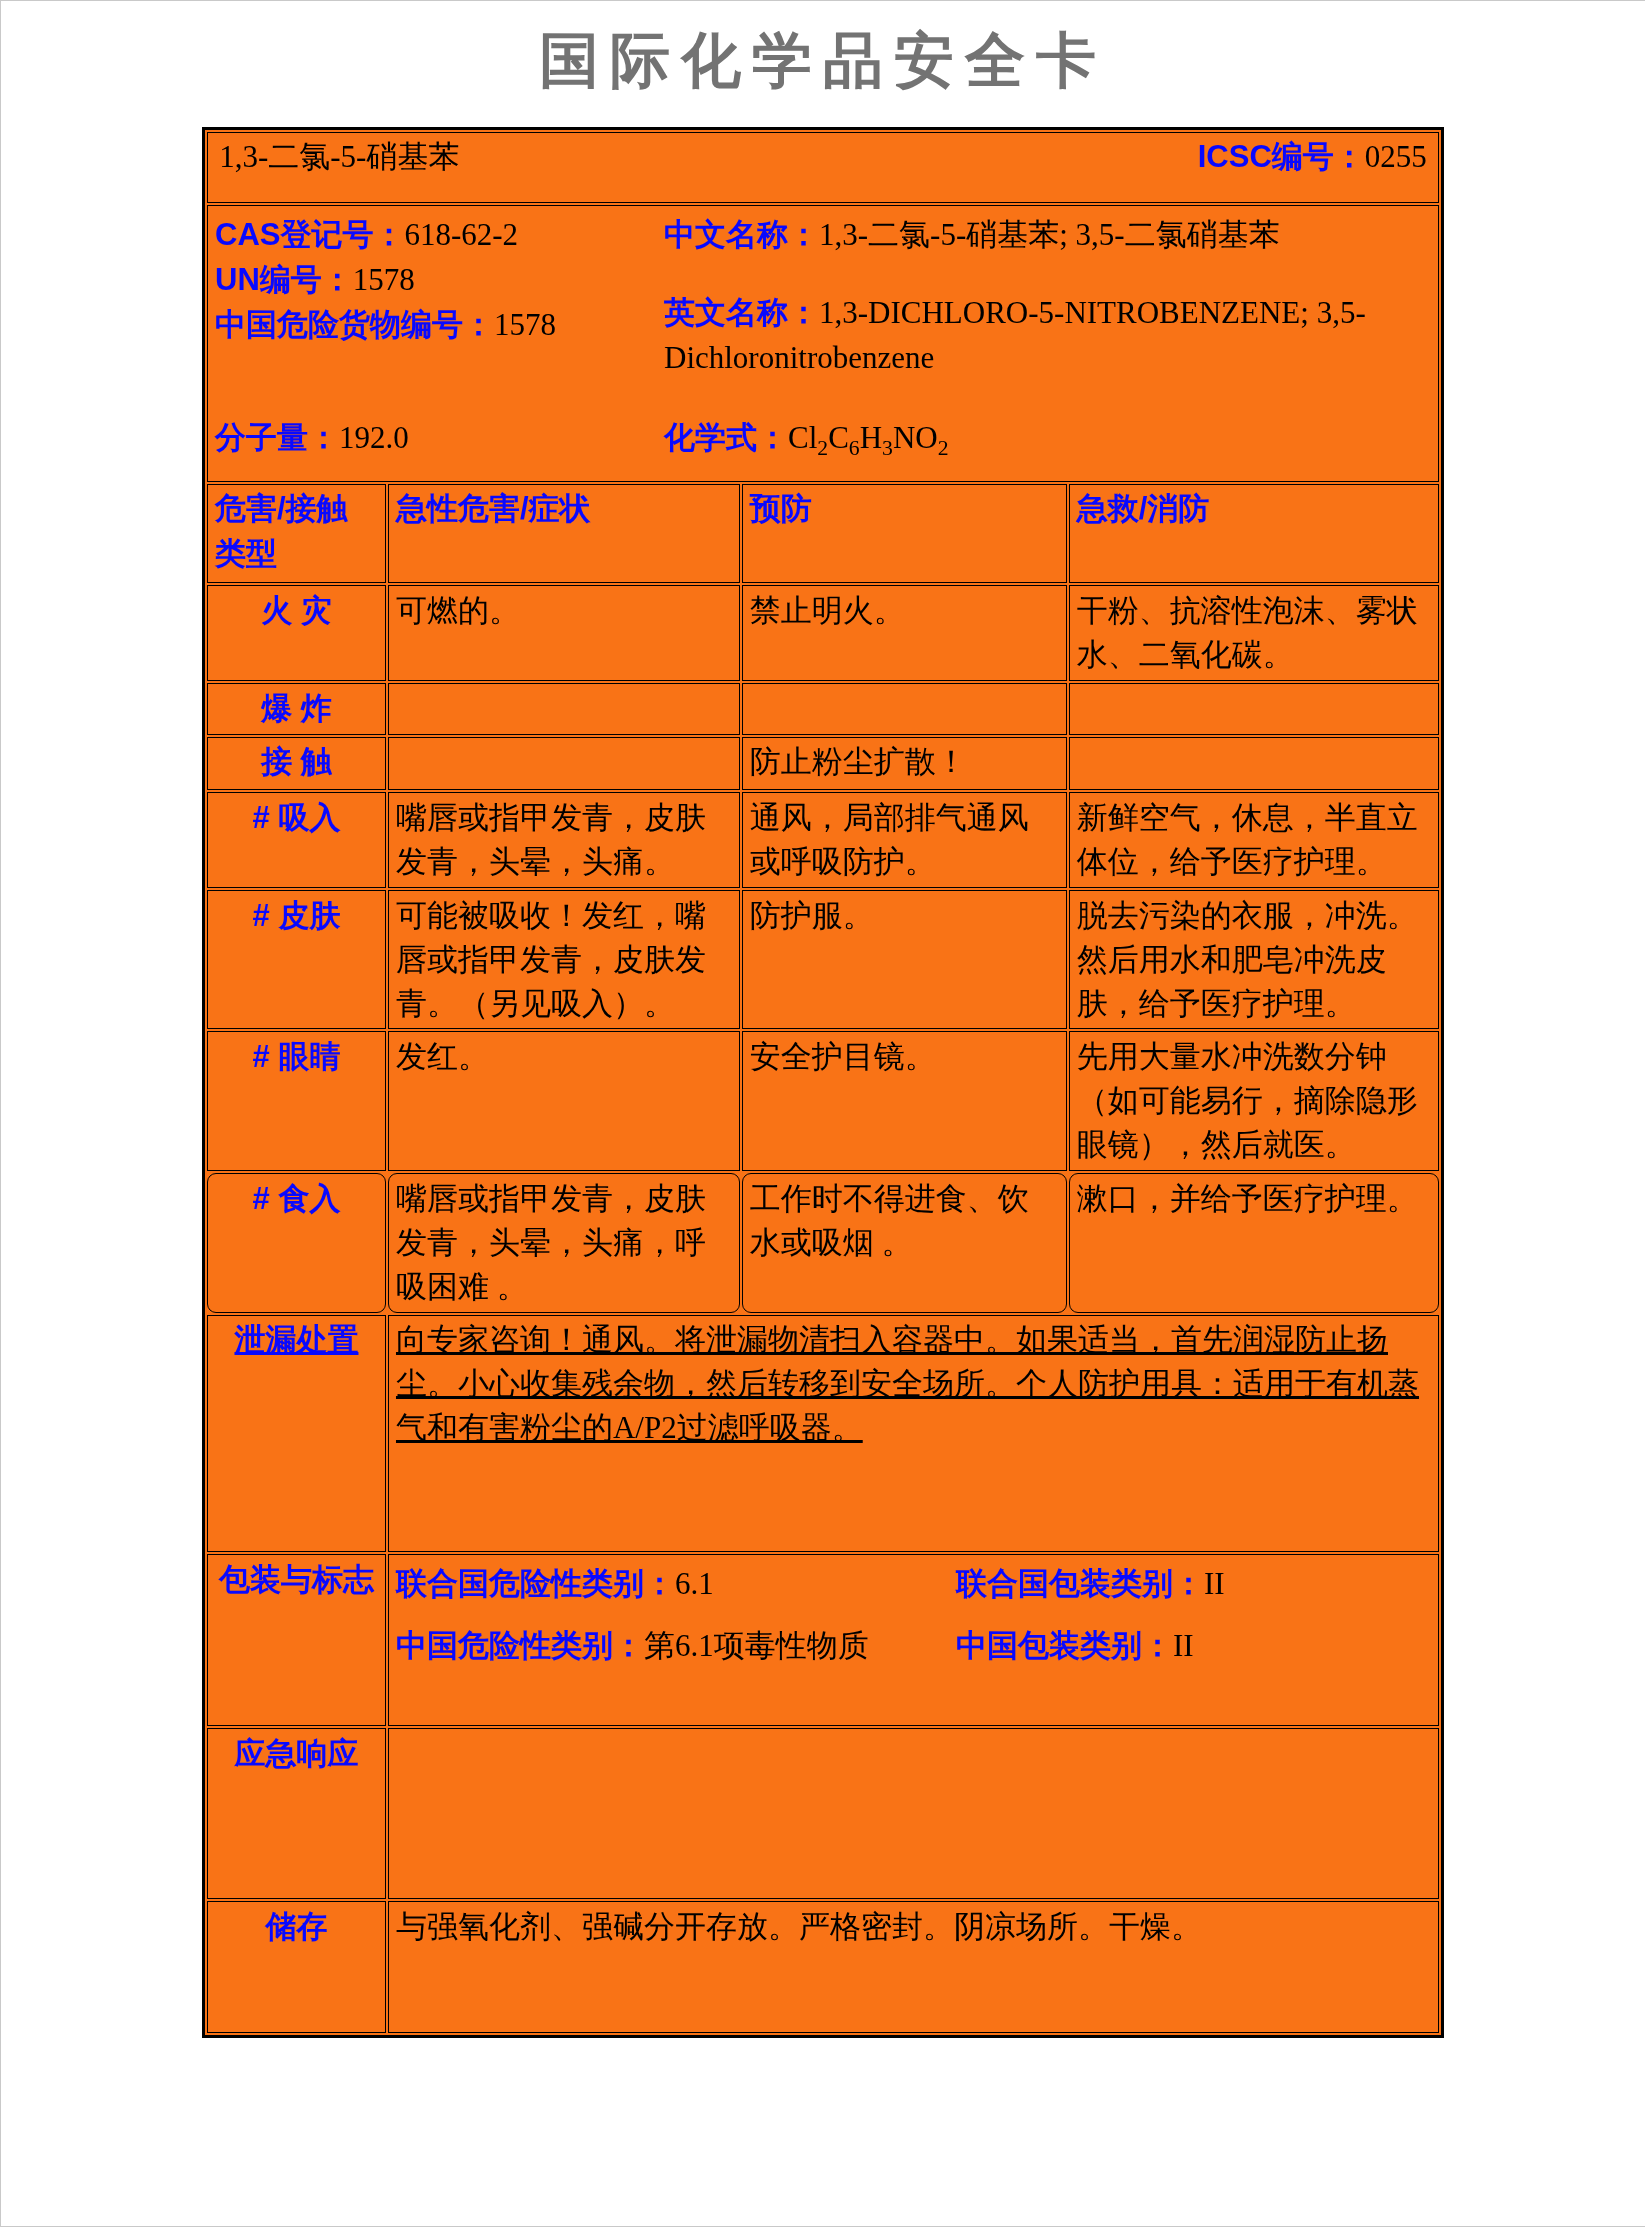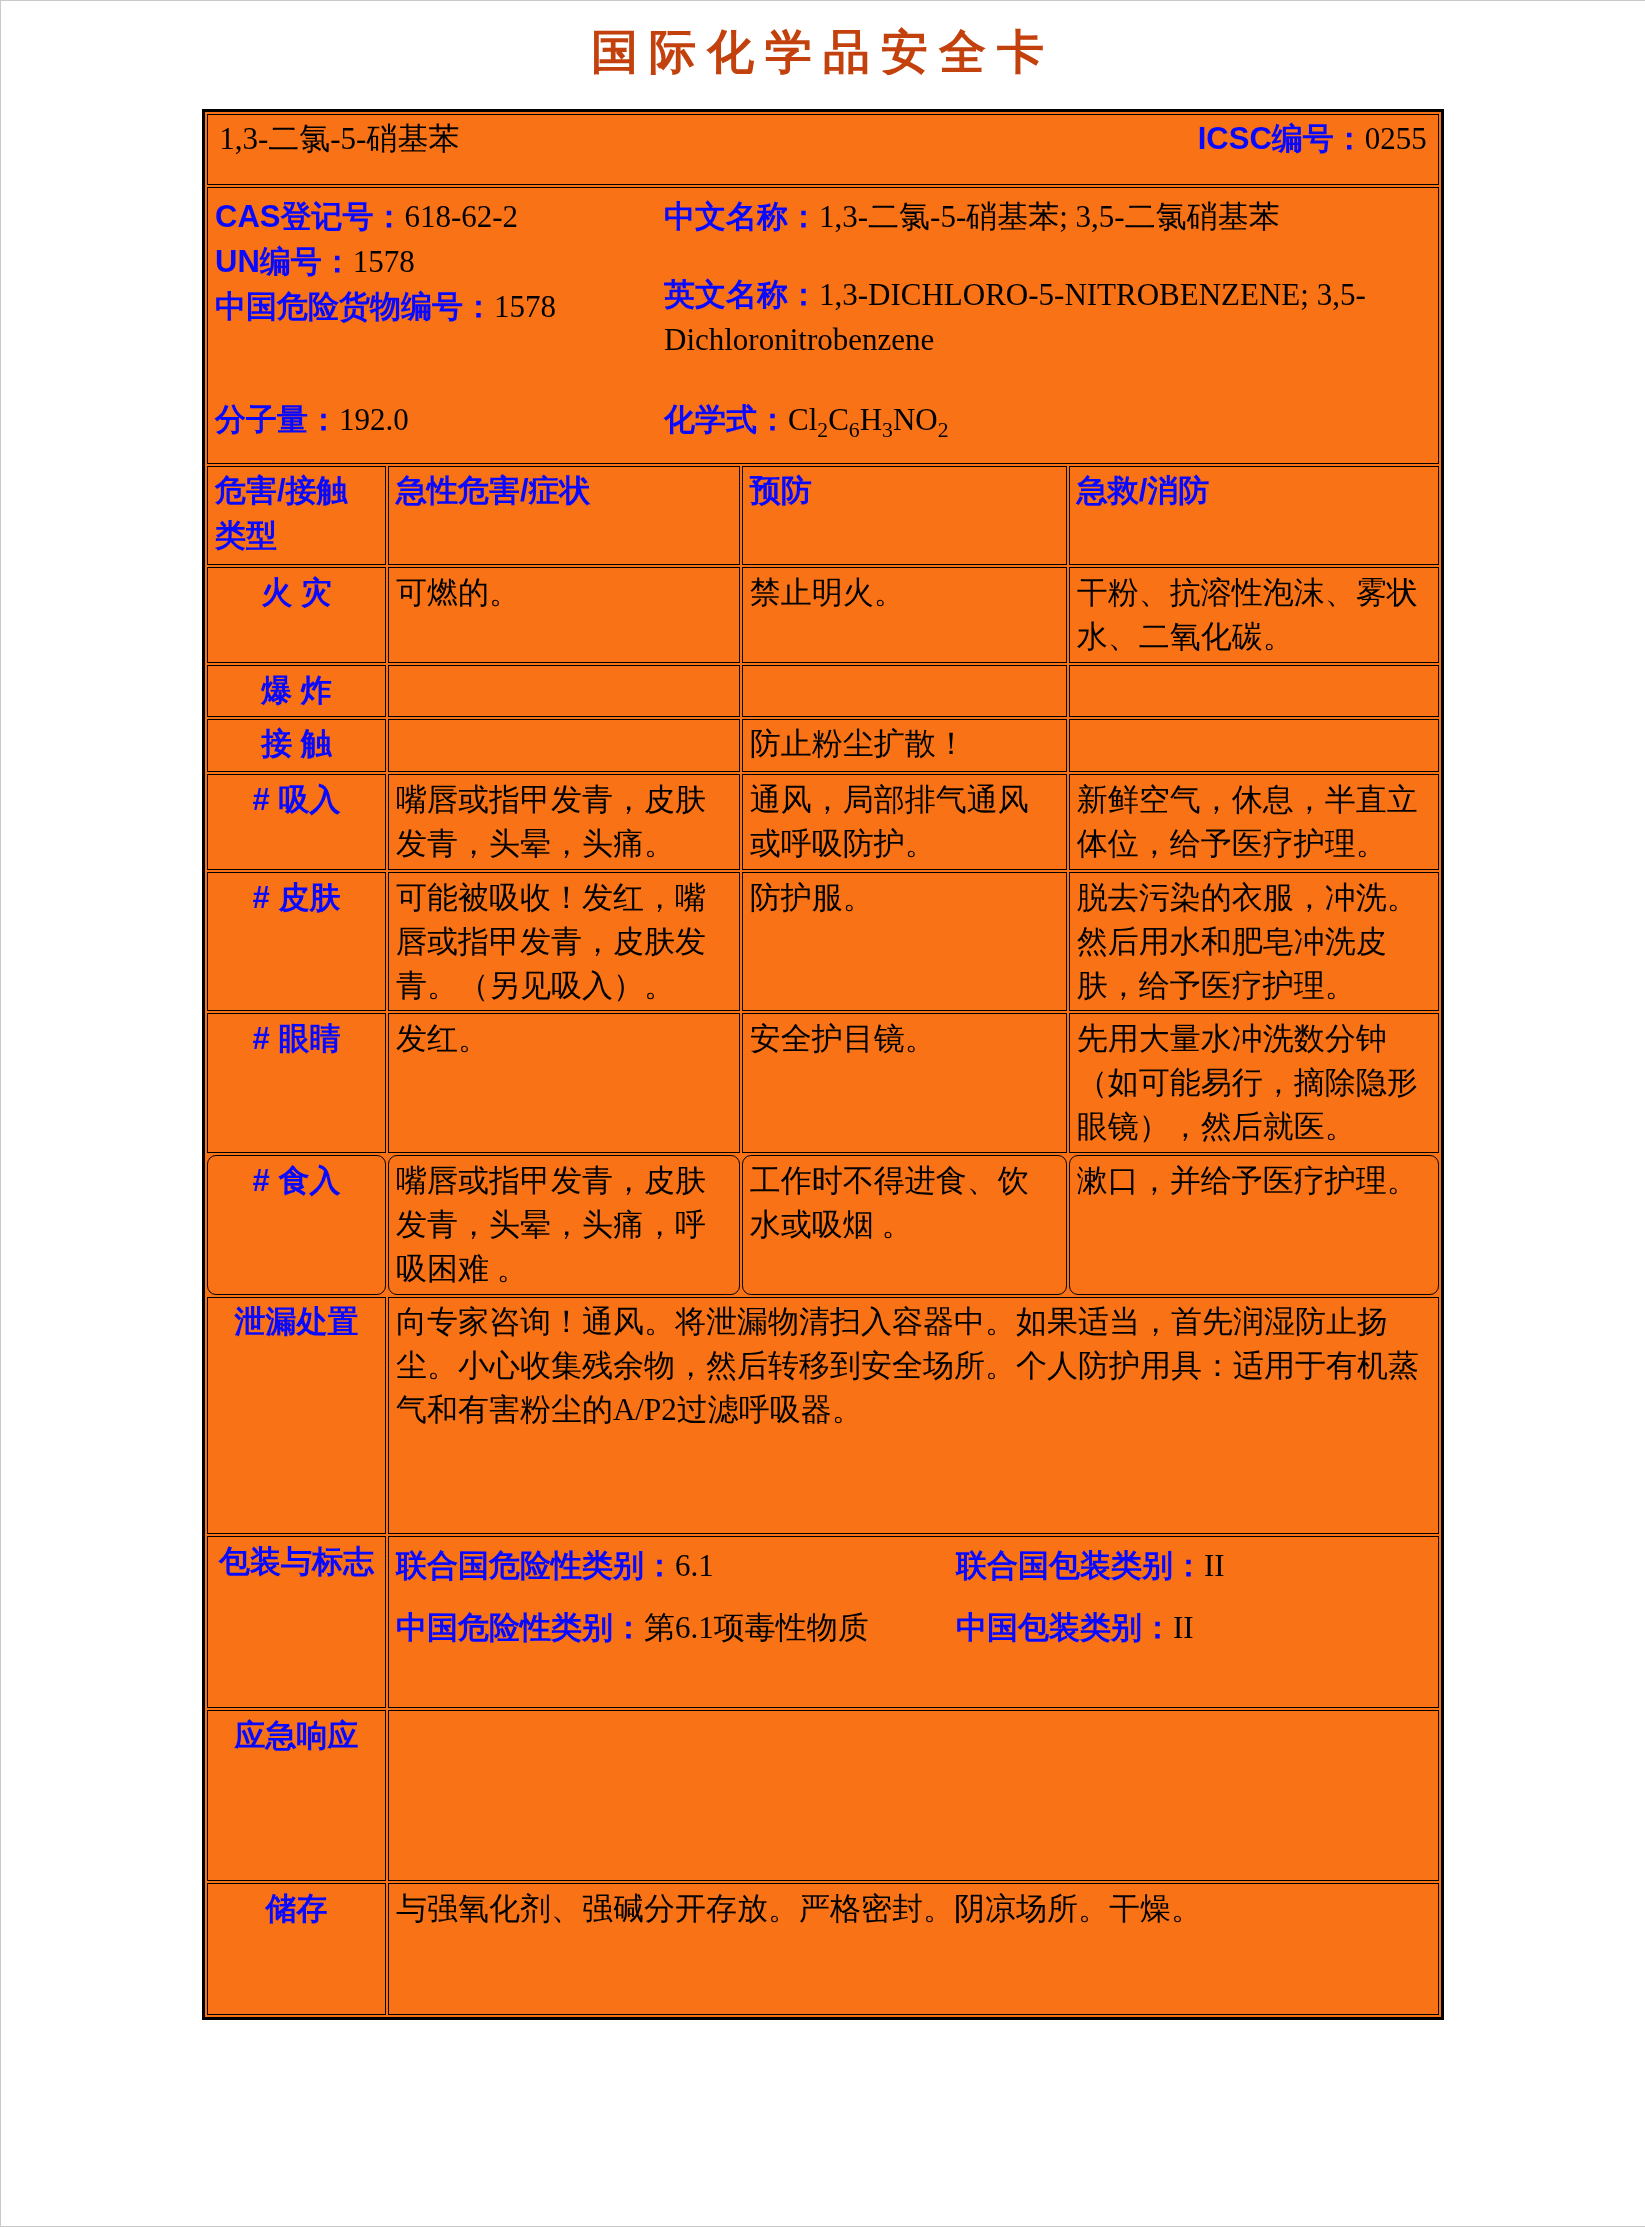--- a/index.html
+++ b/index.html
@@ -1,18 +1,18 @@
 <!DOCTYPE html>
 <html style="font-size:11px"><head>
 <meta charset="utf-8">
 <style>
   html,body {margin:0; padding:0; background:#ffffff;}
   body {font-family:"Liberation Serif","DejaVu Serif",serif; color:#000;}
   .page {width:1646px; height:2227px; box-sizing:border-box; border:1.4px solid #c9c9c9; background:#fff; overflow:hidden;}
-  .title {margin:19.5px 0 0 0; text-align:center; color:#c2410c; font-size:47px; font-weight:bold;
+  .title {margin:19.5px 0 0 0; text-align:center; color:#737373; font-size:60px; font-weight:bold;
           letter-spacing:11px; font-family:"Liberation Sans","DejaVu Sans",sans-serif;}
   table.card {width:1242px; margin:25px auto 0 auto; border:3.5px solid #000; border-collapse:separate;
               border-spacing:2.1px; table-layout:fixed; background:#f97316;}
   table.card td {border:1.4px solid #000; padding:2.8px 7px; font-size:31px; line-height:1.42;
                  vertical-align:top; word-break:break-word;}
   col.c1{width:14.6%;} col.c2{width:28.7%;} col.c3{width:26.5%;} col.c4{width:30.2%;}
   .blue {color:#0909ff; font-family:"Liberation Sans","DejaVu Sans",sans-serif; font-weight:bold;}
   td.label-cell {color:#0909ff; font-family:"Liberation Sans","DejaVu Sans",sans-serif; font-weight:bold;
                  text-align:center; vertical-align:middle;}
   td.hdr {color:#0909ff; font-family:"Liberation Sans","DejaVu Sans",sans-serif; font-weight:bold;
@@ -21,21 +21,21 @@
   .r-name td{height:64px; vertical-align:middle;}
   .r-ident td{height:269px;}
   .r-head td{height:92px;}
   .r-fire td{height:78px;}
   .r-expl td{height:43px;}
   .r-cont td{height:46px;}
   .r-inh td{height:68px;}
   .r-skin td{height:132px;}
   .r-eye td{height:117px;}
   .r-ing td{height:124px;border-radius:9px;}
-  .r-spill td{height:230px;}
+  .r-spill td{height:230px;text-decoration:underline;}
   .r-pack td{height:164px;}
   .r-emer td{height:164px;}
   .r-stor td{height:124px;}
   
   .name-row {display:flex; justify-content:space-between; align-items:center; padding:0 4.2px;}
   
   .ident {padding-top:2.8px;}
   .ident-cols {display:grid; grid-template-columns:449px 1fr;}
   .ident-left > div {line-height:45px;}
   .zh-line {line-height:45px;}

